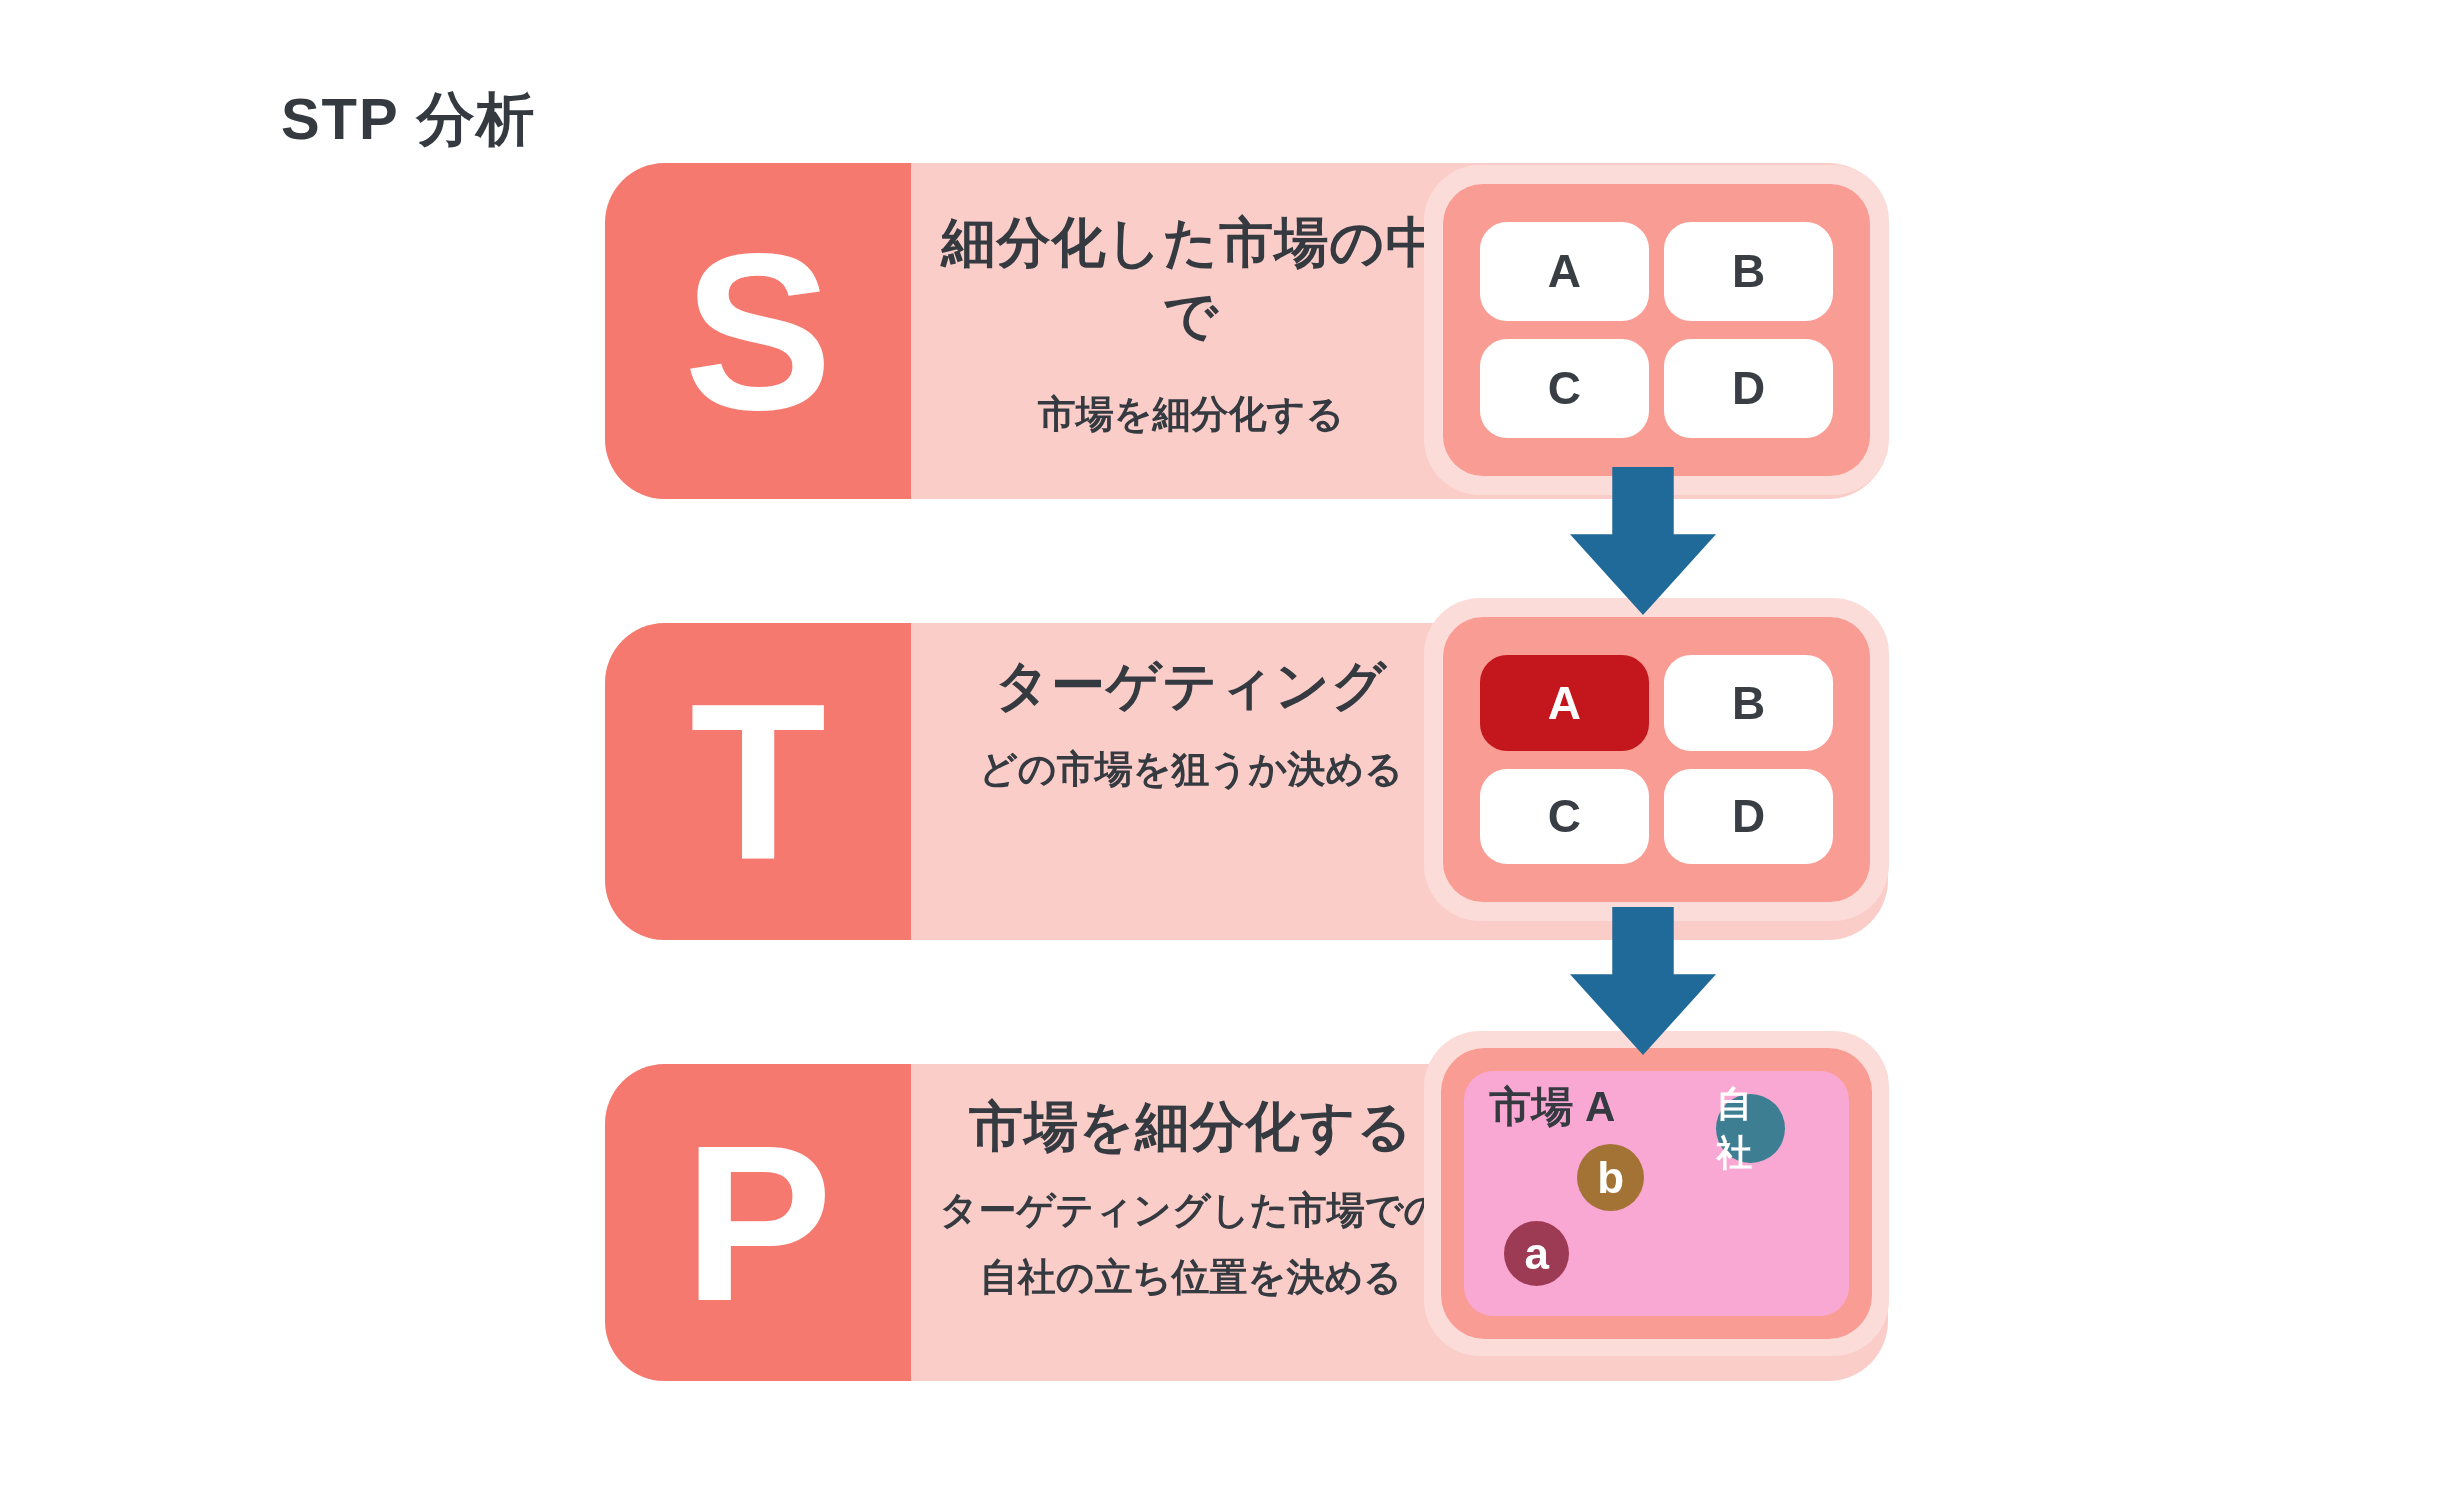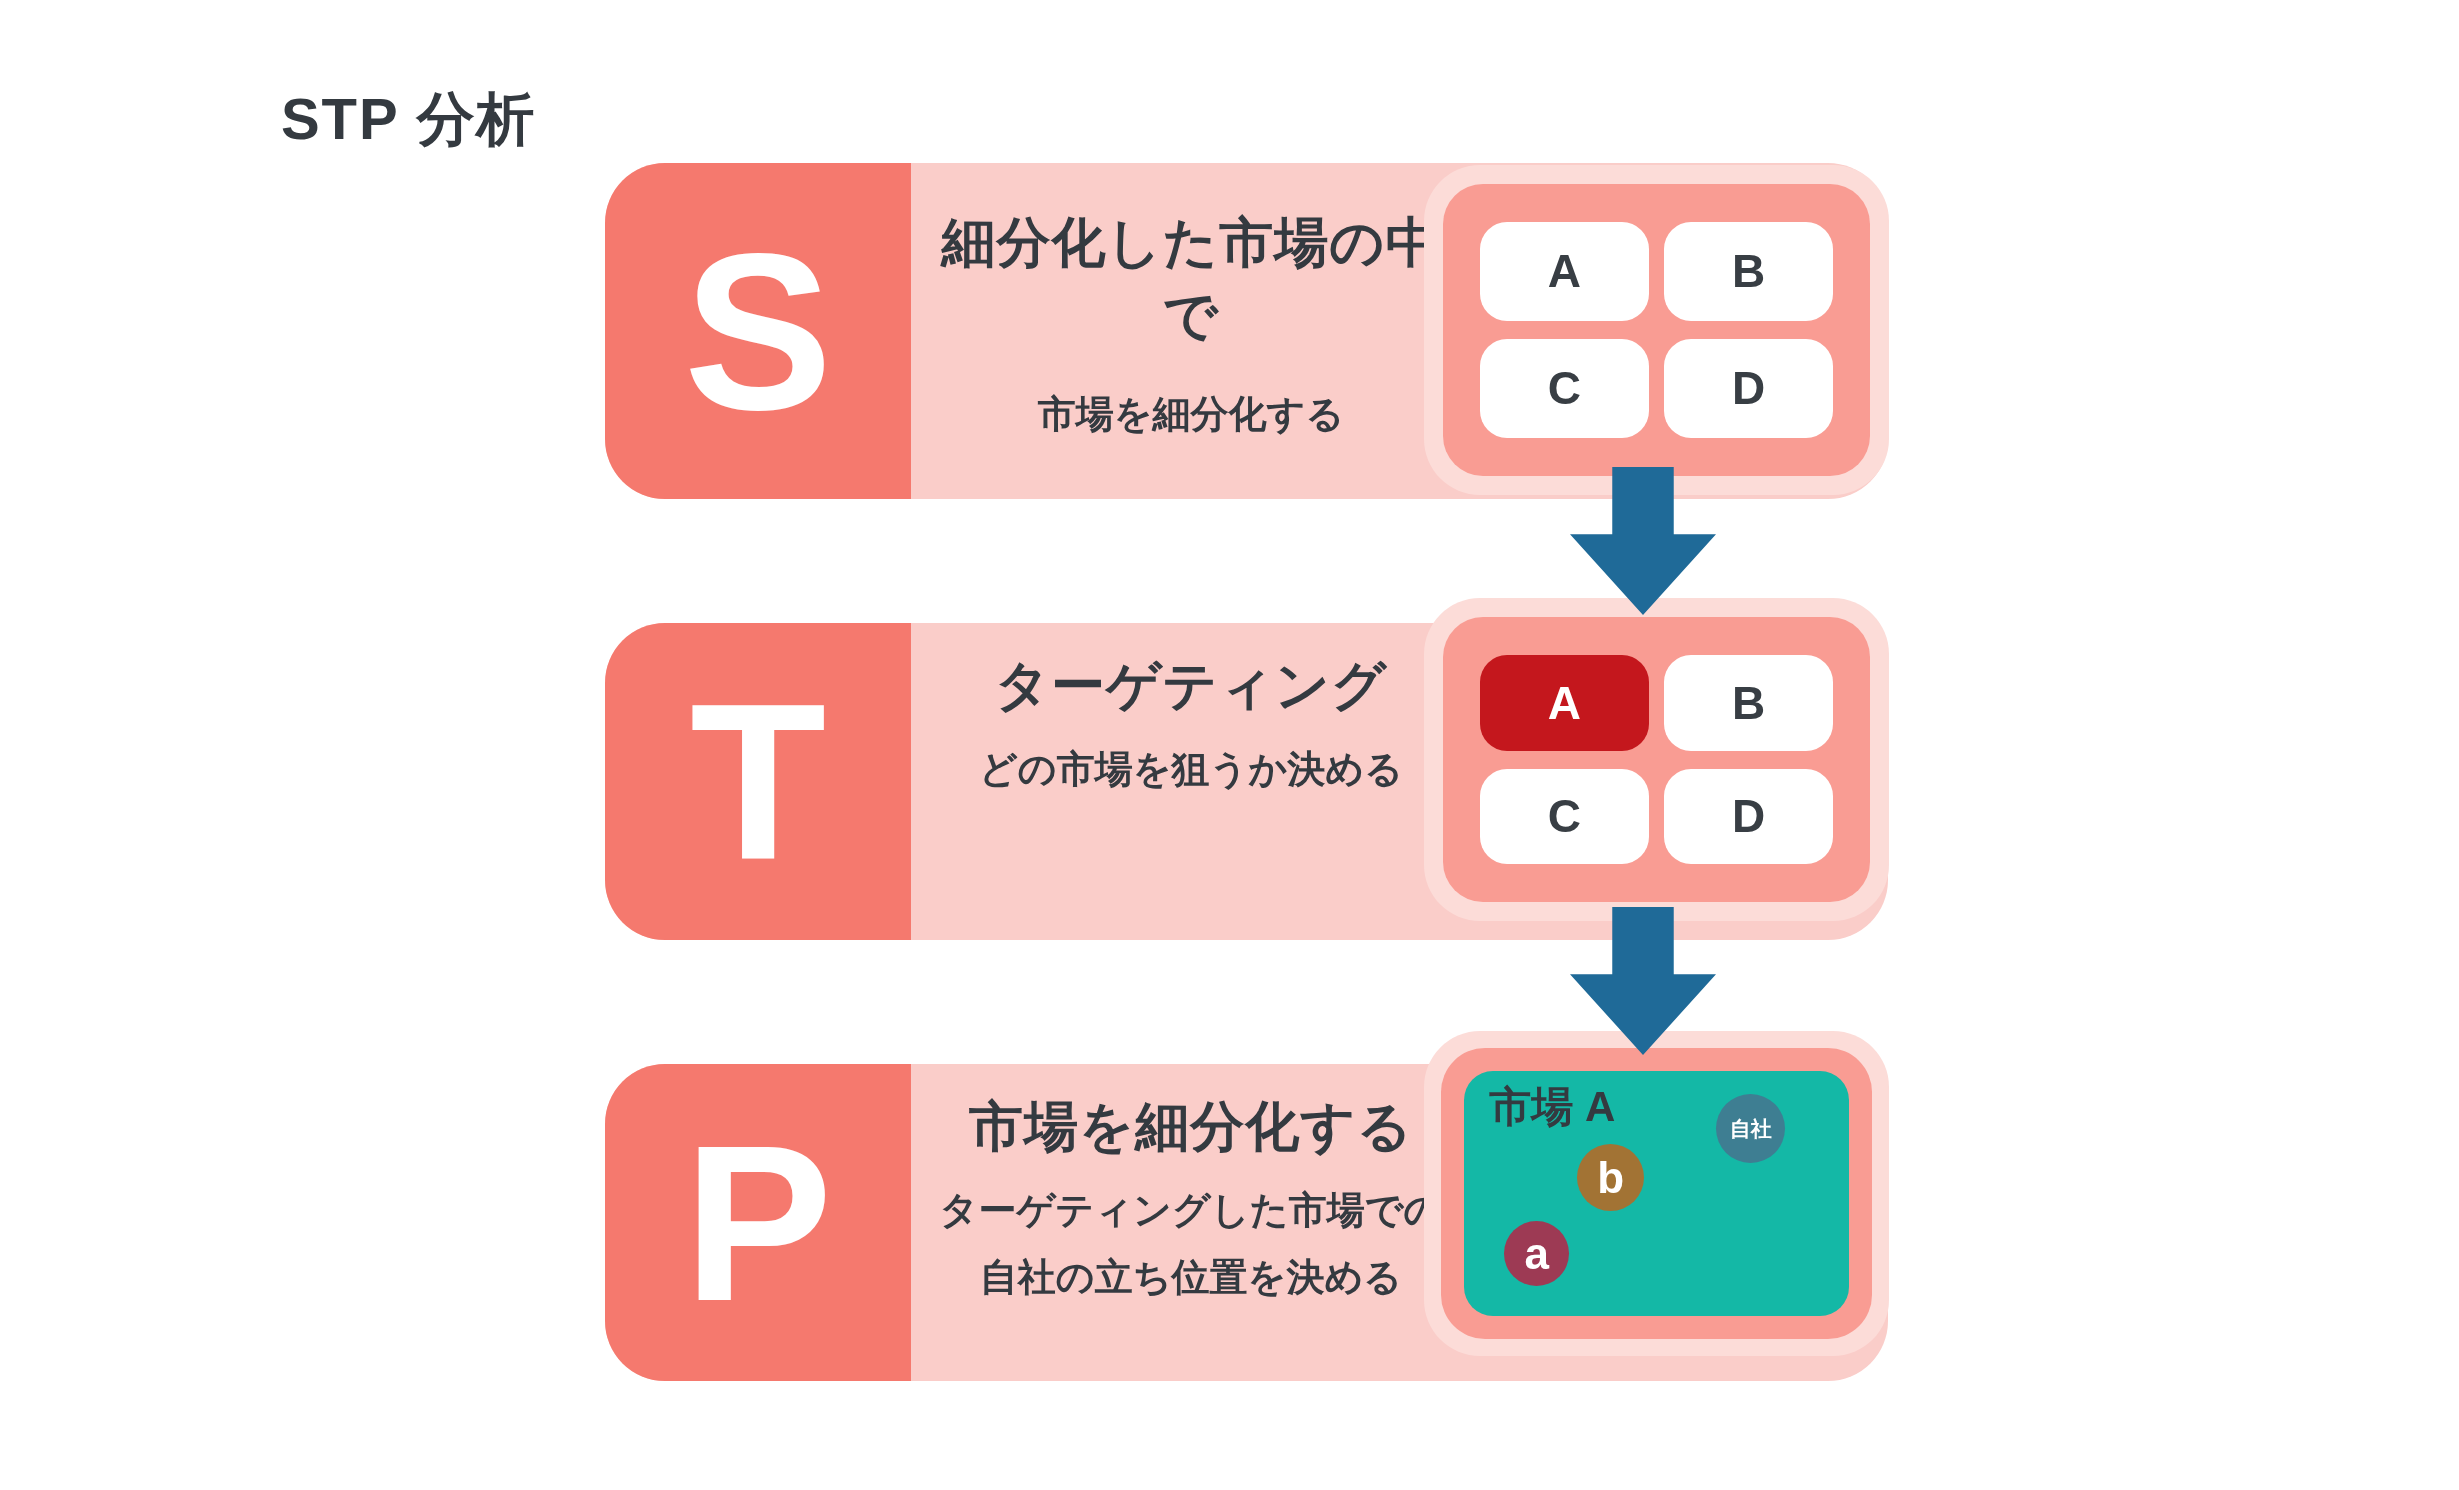--- a/index.html
+++ b/index.html
@@ -45,28 +45,28 @@
   }
   .cell {
     background:#FFFFFF; border-radius:27px;
     display:flex; align-items:center; justify-content:center;
     font-size:46px; font-weight:700; color:#383E44;
   }
   .cell.highlight { background:#C4171D; color:#FFFFFF; }
 
   
   .map-border { position:absolute; inset:17.3px; background:#F99C93; border-radius:44px; }
-  .map-white  { position:absolute; inset:23px; background:#14b8a6; border-radius:29px;padding-left:18px; }
+  .map-white  { position:absolute; inset:23px; background:#f9a8d4; border-radius:29px;padding-left:18px; }
   .map-label  { position:absolute; left:25px; top:7.7px; font-size:42px; font-weight:700; color:#343A40; }
   .point {
     position:absolute; border-radius:50%;
     display:flex; align-items:center; justify-content:center;
     color:#FFFFFF; font-weight:700;
   }
-  .point-own { left:252px; top:23px;  width:69px; height:69px; background:#3E7E92; font-size:21px; }
+  .point-own { left:252px; top:23px;  width:69px; height:69px; background:#3E7E92; font-size:36px; }
   .point-b   { left:113px; top:73px;  width:67px; height:67px; background:#A27334; font-size:44px; }
   .point-a   { left:40px;  top:150px; width:65px; height:65px; background:#9D3A54; font-size:44px; }
 
   
   .arrow { position:absolute; left:1570px; width:146px; height:148px; }
   .arrow-1 { top:467px; }
   .arrow-2 { top:907px; }
 </style>
 </head>
 <body>

